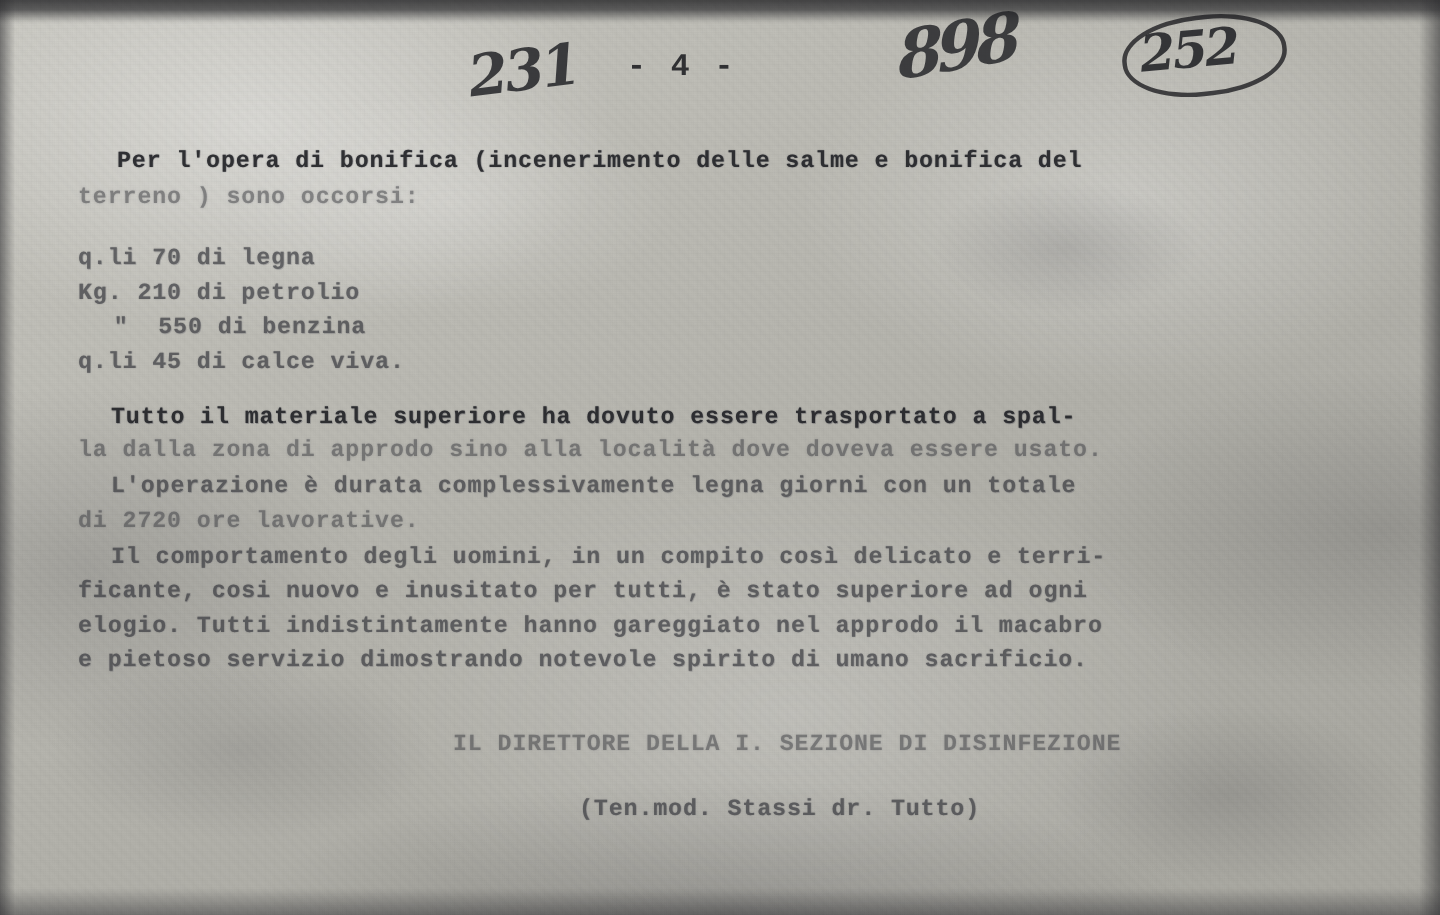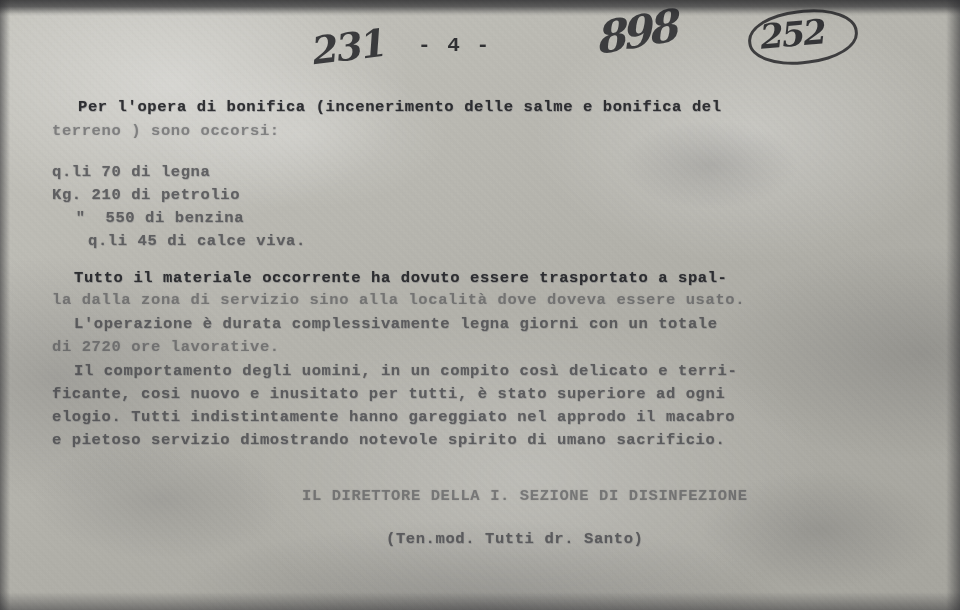--- a/index.html
+++ b/index.html
@@ -168,30 +168,30 @@
   <div id="typed">
 
     <div class="ln strong" style="left:78px; top:98px;">Per l'opera di bonifica (incenerimento delle salme e bonifica del</div>
     <div class="ln faded" style="left:52px; top:122px;">terreno ) sono occorsi:</div>
 
     <div class="ln mid" style="left:52px; top:163px;"></div>
 
     <div class="ln mid" style="left:52px; top:163px;">q.li 70 di legna</div>
     <div class="ln mid" style="left:52px; top:186px;">Kg. 210 di petrolio</div>
     <div class="ln mid" style="left:56px; top:209px;">  "  550 di benzina</div>
-    <div class="ln mid" style="left:52px; top:232px;margin-left:36px;">q.li 45 di calce viva.</div>
+    <div class="ln mid" style="left:52px; top:232px;">q.li 45 di calce viva.</div>
 
-    <div class="ln strong" style="left:74px; top:269px;">Tutto il materiale occorrente ha dovuto essere trasportato a spal-</div>
-    <div class="ln faded" style="left:52px; top:291px;">la dalla zona di servizio sino alla località dove doveva essere usato.</div>
+    <div class="ln strong" style="left:74px; top:269px;">Tutto il materiale superiore ha dovuto essere trasportato a spal-</div>
+    <div class="ln faded" style="left:52px; top:291px;">la dalla zona di approdo sino alla località dove doveva essere usato.</div>
 
     <div class="ln mid" style="left:74px; top:315px;">L'operazione è durata complessivamente legna giorni con un totale</div>
     <div class="ln faded" style="left:52px; top:338px;font-family:Liberation Mono, monospace;">di 2720 ore lavorative.</div>
 
     <div class="ln mid" style="left:74px; top:362px;">Il comportamento degli uomini, in un compito così delicato e terri-</div>
     <div class="ln mid" style="left:52px; top:385px;">ficante, cosi nuovo e inusitato per tutti, è stato superiore ad ogni</div>
     <div class="ln mid" style="left:52px; top:408px;">elogio. Tutti indistintamente hanno gareggiato nel approdo il macabro</div>
     <div class="ln mid" style="left:52px; top:431px;">e pietoso servizio dimostrando notevole spirito di umano sacrificio.</div>
 
     <div class="ln faded" style="left:302px; top:487px;">IL DIRETTORE DELLA I. SEZIONE DI DISINFEZIONE</div>
-    <div class="ln mid" style="left:386px; top:530px;">(Ten.mod. Tutti dr. Santo)</div>
+    <div class="ln mid" style="left:386px; top:530px;">(Ten.mod. Stassi dr. Tutto)</div>
 
   </div>
 </div>
 
 </body></html>

